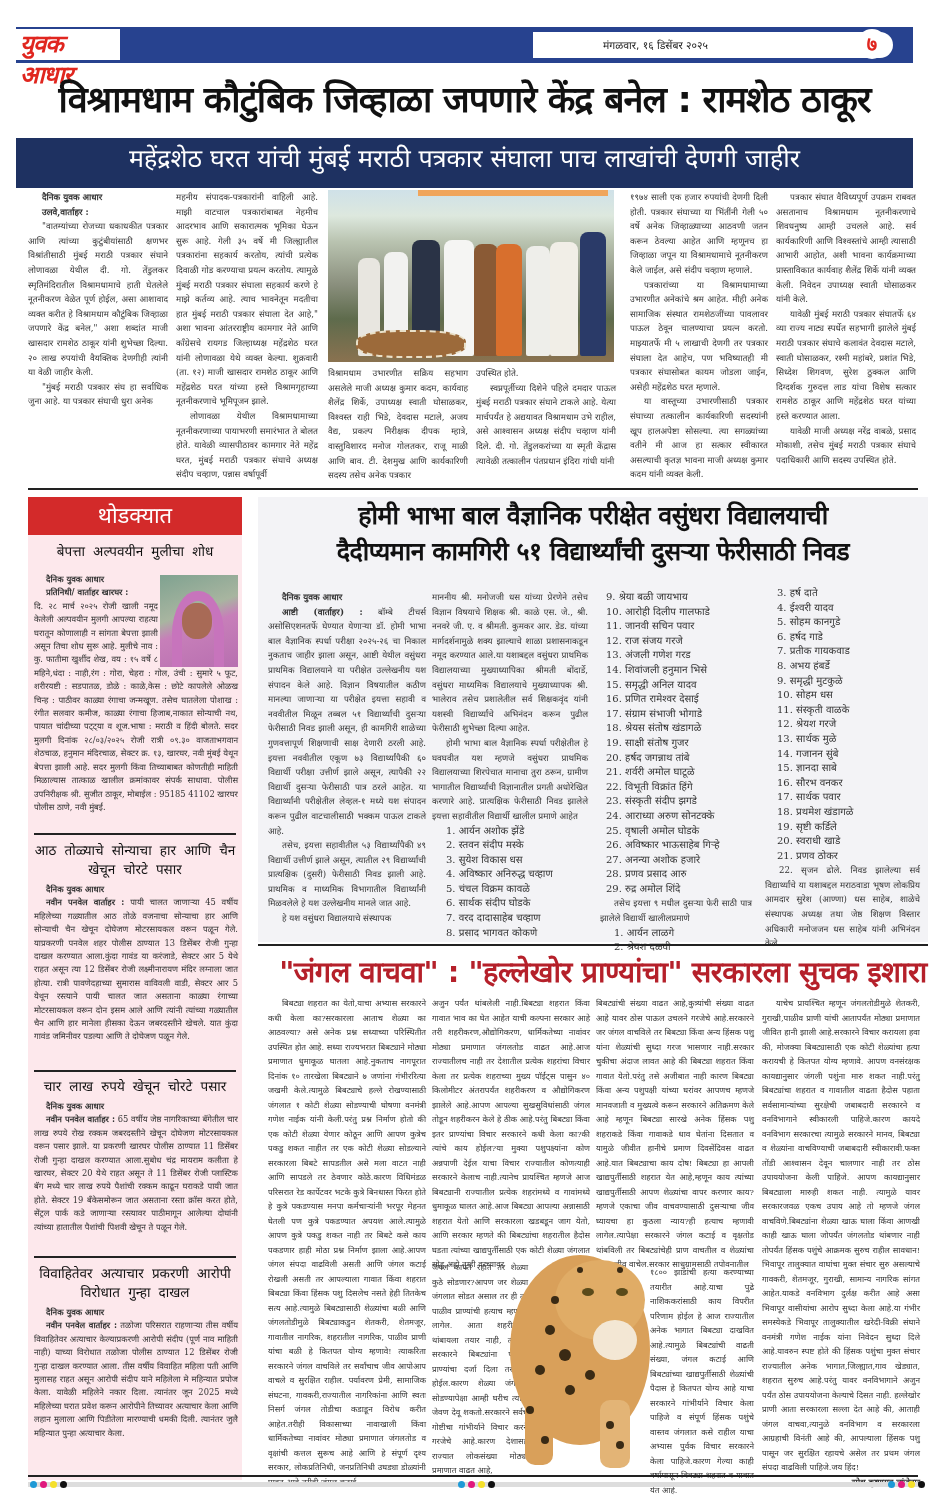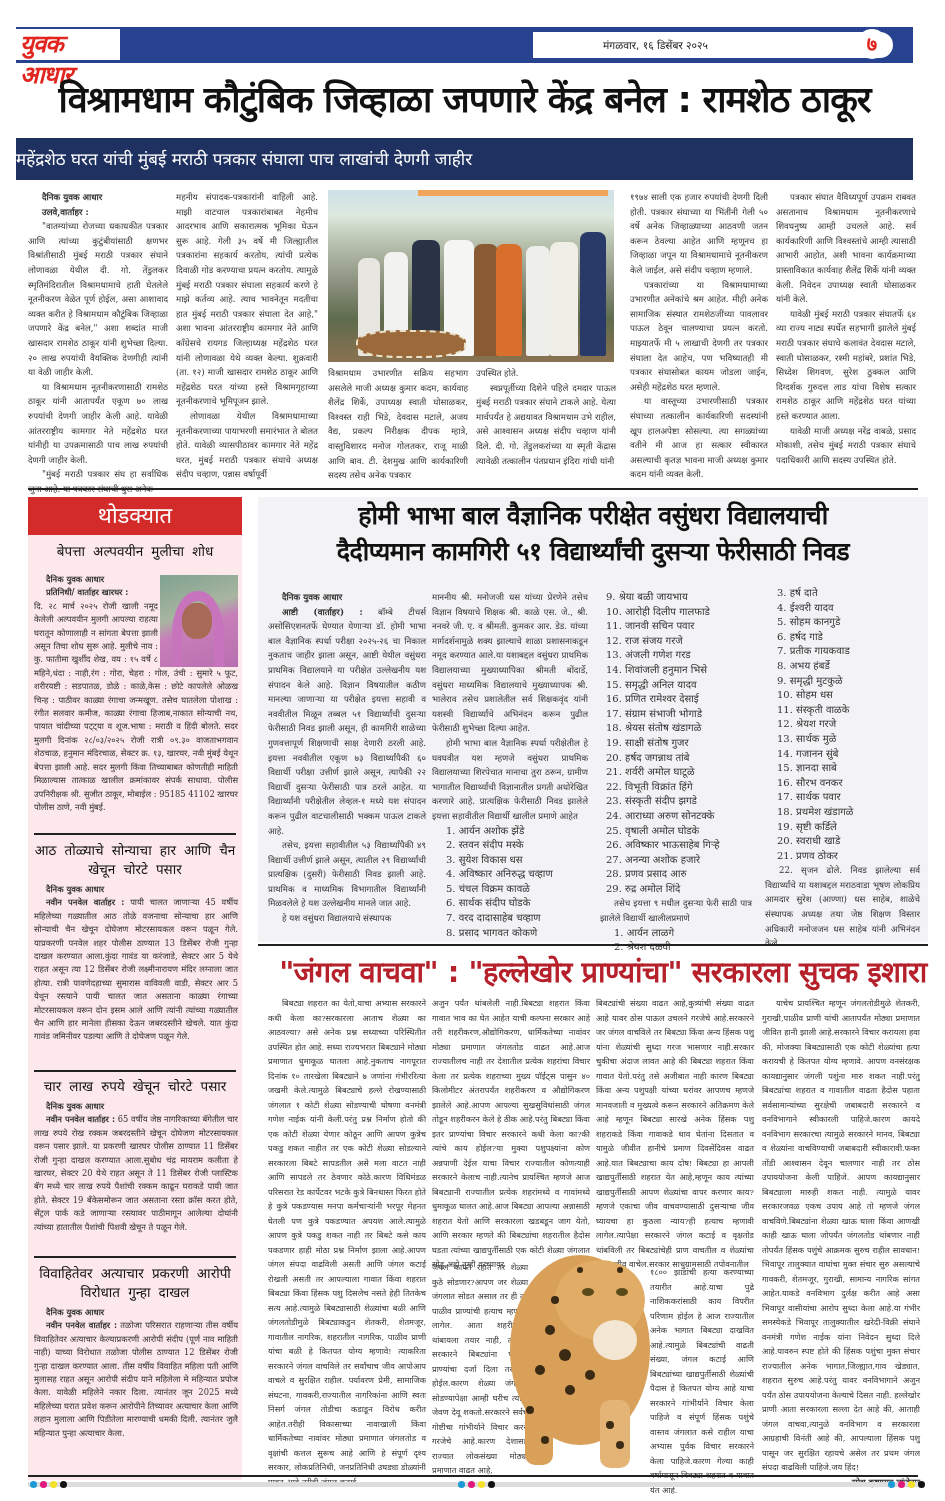--- a/index.html
+++ b/index.html
@@ -2,21 +2,21 @@
 <html><head>
 <meta charset="utf-8">
 <style>
 *{box-sizing:border-box;margin:0;padding:0}
 body{width:945px;height:1501px;background:#fff;font-family:"DejaVu Serif",serif;color:#222;overflow:hidden;position:relative}
 .masthead{position:absolute;left:16px;top:27px;width:897px;height:36px;background:#27428f}
 .logo{position:absolute;left:0;top:2px;width:104px;height:31px;background:#fff;color:#e0261f;font-family:Liberation Serif, serif;font-weight:bold;font-size:24px;line-height:31px;padding-left:4px;letter-spacing:-1px;font-style:italic}
 .datebox{position:absolute;right:20px;top:5px;width:360px;height:26px;background:#fff;border-radius:0 13px 13px 0;font-family:"DejaVu Sans",sans-serif;font-size:10.5px;line-height:26px;padding-left:70px;color:#222}
 .pageno{position:absolute;right:26px;top:2px;width:30px;height:30px;border-radius:50%;background:#fff;color:#e0261f;font-weight:bold;font-size:20px;text-align:center;line-height:30px;font-family:"DejaVu Sans",sans-serif}
 .h1{position:absolute;left:16px;top:72px;width:897px;text-align:center;font-family:"DejaVu Sans",sans-serif;font-weight:bold;font-size:36px;line-height:56px;color:#111;letter-spacing:-1px}
-.sub{position:absolute;left:16px;top:138px;width:897px;height:42px;background:#1e3161;color:#fff;text-align:left;font-family:"DejaVu Sans",sans-serif;font-size:17px;line-height:42px}
+.sub{position:absolute;left:16px;top:138px;width:897px;height:50px;background:#1e3161;color:#fff;text-align:center;font-family:"DejaVu Sans",sans-serif;font-size:25px;line-height:42px}
 .col{position:absolute;font-size:8.6px;line-height:14.6px;text-align:justify;color:#333}
 .col p{text-indent:14px}
 .col .by{font-weight:bold;text-indent:14px}
 .photo{position:absolute;left:328px;top:190px;width:286px;height:172px;background:linear-gradient(180deg,#cfe1e8 0%,#dde8de 15%,#b9c3b0 30%,#8a8f7d 55%,#5e6b4c 75%,#8a7250 100%);overflow:hidden}
 .photo .tent{position:absolute;left:90px;top:0;width:190px;height:6px;background:#f0a55b}
 .photo .person{position:absolute;bottom:6px;border-radius:8px 8px 2px 2px}
 .photo .mound{position:absolute;left:28px;bottom:4px;width:110px;height:28px;border-radius:40%;background:#9c6a3a;border:2px dashed #e9e0c8}
 .rule{position:absolute;height:2px;background:#222}
 .sidebar{position:absolute;left:28px;top:497px;width:214px;height:983px;background:#fde8ec}
 .thodakyat{position:absolute;left:28px;top:497px;width:214px;height:38px;background:#d32a2a;color:#fff;text-align:center;font-family:"DejaVu Sans",sans-serif;font-size:22px;line-height:38px}
@@ -47,21 +47,20 @@
   <div class="pageno">७</div>
 </div>
 
 <div class="h1">विश्रामधाम कौटुंबिक जिव्हाळा जपणारे केंद्र बनेल : रामशेठ ठाकूर</div>
 <div class="sub">महेंद्रशेठ घरत यांची मुंबई मराठी पत्रकार संघाला पाच लाखांची देणगी जाहीर</div>
 
 <div class="col" style="left:28px;top:190px;width:140px">
   <p class="by">दैनिक युवक आधार</p>
   <p class="by">उलवे,वार्ताहर :</p>
   <p>"वातम्यांच्या रोजच्या धकाधकीत पत्रकार आणि त्यांच्या कुटुंबीयांसाठी क्षणभर विश्रांतीसाठी मुंबई मराठी पत्रकार संघाने लोणावळा येथील दी. गो. तेंडुलकर स्मृतिमंदिरातील विश्रामधामाचे हाती घेतलेले नूतनीकरण वेळेत पूर्ण होईल, असा आशावाद व्यक्त करीत हे विश्रामधाम कौटुंबिक जिव्हाळा जपणारे केंद्र बनेल," अशा शब्दांत माजी खासदार रामशेठ ठाकूर यांनी शुभेच्छा दिल्या. २० लाख रुपयांची वैयक्तिक देणगीही त्यांनी या वेळी जाहीर केली.</p>
-  <p>या विश्रामधाम नूतनीकरणासाठी रामशेठ ठाकूर यांनी आतापर्यंत एकूण ७० लाख रुपयांची देणगी जाहीर केली आहे. यावेळी आंतरराष्ट्रीय कामगार नेते महेंद्रशेठ घरत यांनीही या उपक्रमासाठी पाच लाख रुपयांची देणगी जाहीर केली.</p>
   <p>"मुंबई मराठी पत्रकार संघ हा सर्वाधिक जुना आहे. या पत्रकार संघाची धुरा अनेक</p>
 </div>
 <div class="col" style="left:176px;top:190px;width:142px">
   <p style="text-indent:0">महनीय संपादक-पत्रकारांनी वाहिली आहे. माझी वाटचाल पत्रकारांबाबत नेहमीच आदरभाव आणि सकारात्मक भूमिका घेऊन सुरू आहे. गेली ३५ वर्षे मी जिल्ह्यातील पत्रकारांना सहकार्य करतोय, त्यांची प्रत्येक दिवाळी गोड करण्याचा प्रयत्न करतोय. त्यामुळे मुंबई मराठी पत्रकार संघाला सहकार्य करणे हे माझे कर्तव्य आहे. त्याच भावनेतून मदतीचा हात मुंबई मराठी पत्रकार संघाला देत आहे," अशा भावना आंतरराष्ट्रीय कामगार नेते आणि काँग्रेसचे रायगड जिल्हाध्यक्ष महेंद्रशेठ घरत यांनी लोणावळा येथे व्यक्त केल्या. शुक्रवारी (ता. १२) माजी खासदार रामशेठ ठाकूर आणि महेंद्रशेठ घरत यांच्या हस्ते विश्रामगृहाच्या नूतनीकरणाचे भूमिपूजन झाले.</p>
   <p>लोणावळा येथील विश्रामधामाच्या नूतनीकरणाच्या पायाभरणी समारंभात ते बोलत होते. यावेळी व्यासपीठावर कामगार नेते महेंद्र घरत, मुंबई मराठी पत्रकार संघाचे अध्यक्ष संदीप चव्हाण, पन्नास वर्षापूर्वी</p>
 </div>
 
 <div class="photo">
   <div class="tent"></div>
   <div class="person" style="left:30px;width:22px;height:98px;background:#e8e6e0"></div>

